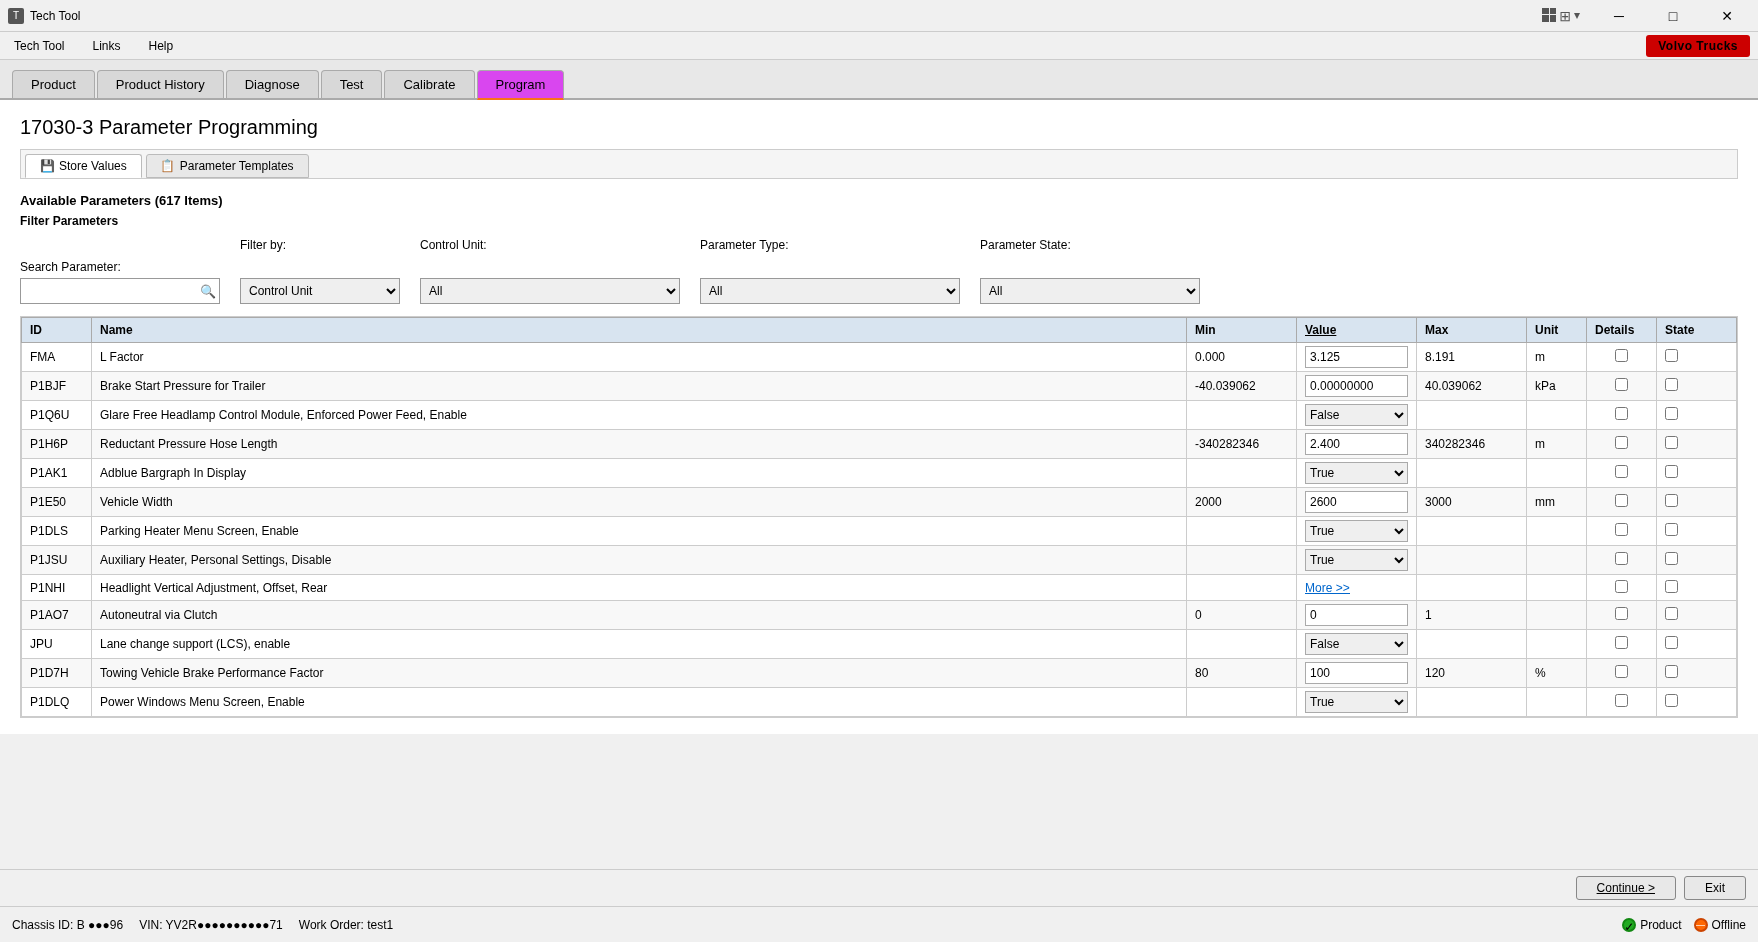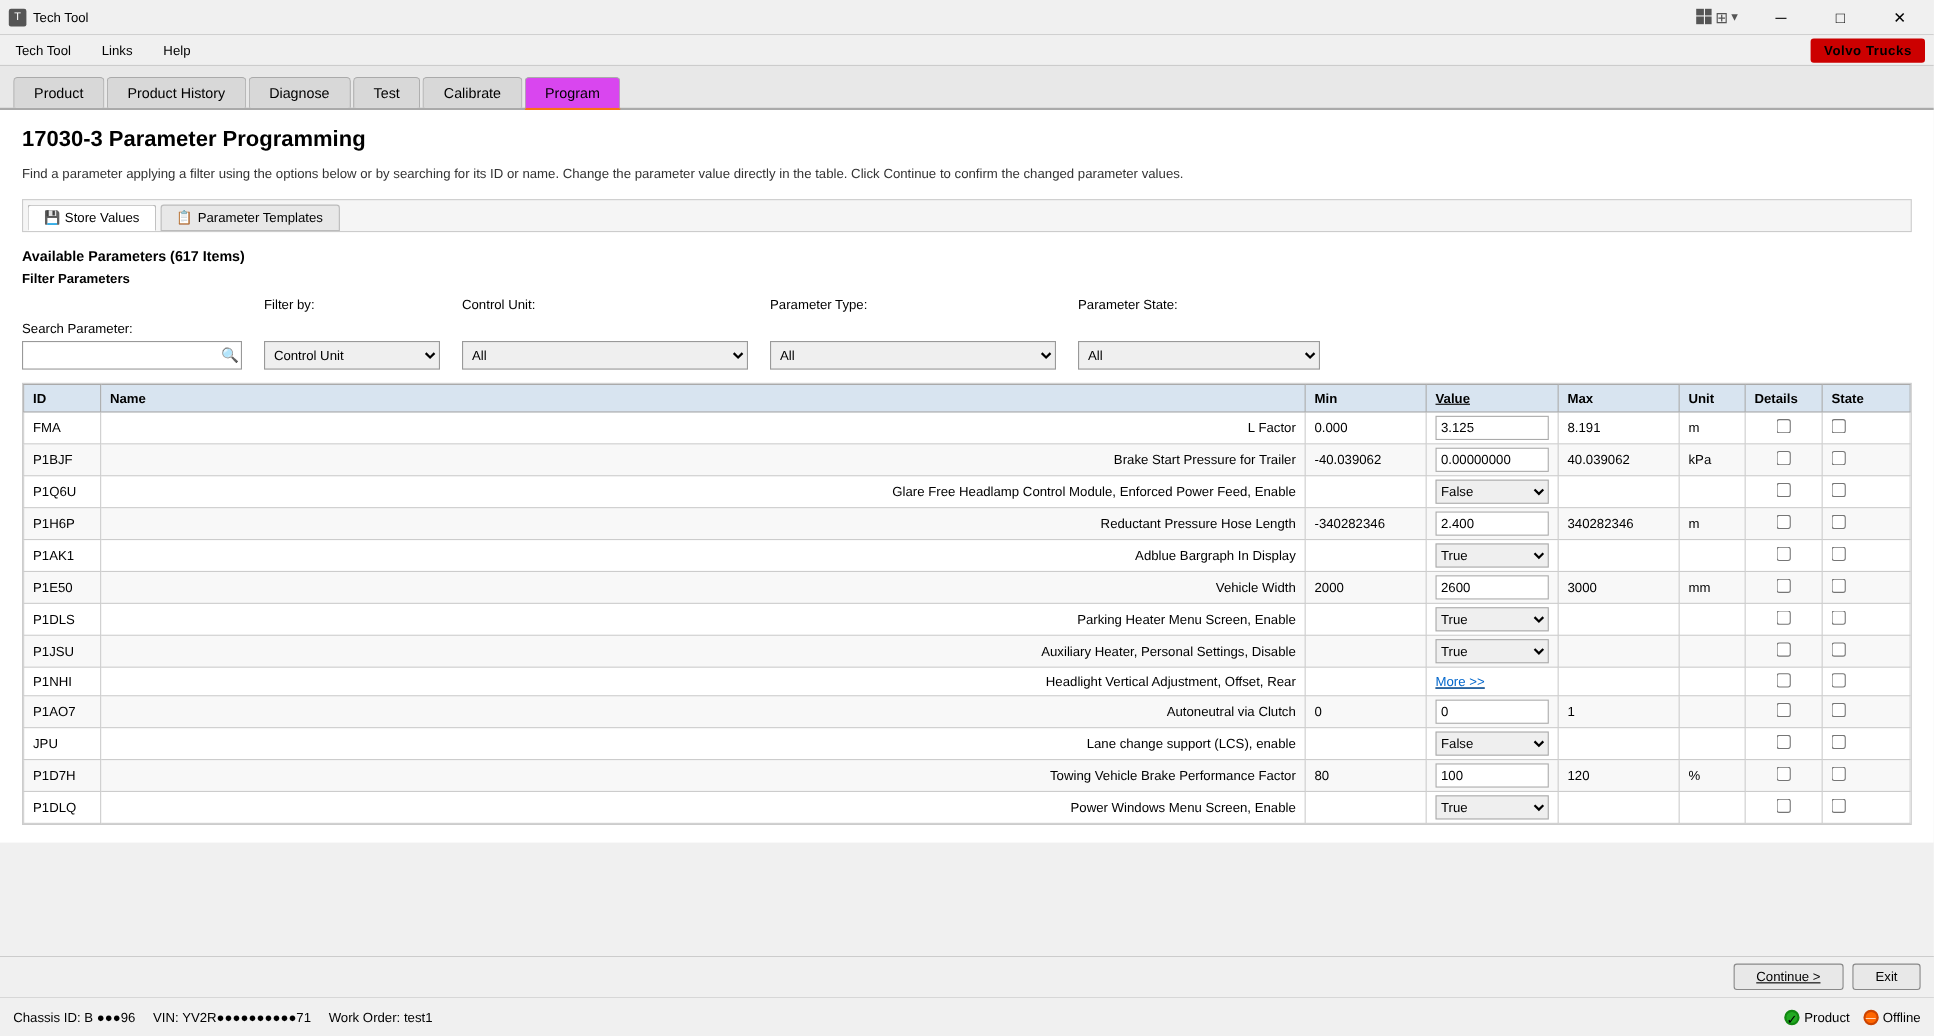--- a/index.html
+++ b/index.html
@@ -57,21 +57,21 @@
       margin-bottom: -2px;
       font-weight: 500;
     }
 
     
     .main-content {
       background: #fff;
       padding: 16px 20px;
       flex: 1;
     }
-    .page-title { font-size: 20px; font-weight: bold; margin-bottom: 10px; }
+    .page-title { font-size: 20px; font-weight: normal; margin-bottom: 10px; }
     .page-description { font-size: 12px; color: #333; margin-bottom: 14px; line-height: 1.5; }
 
     
     .sub-tabs {
       display: flex;
       border: 1px solid #ccc;
       background: #f5f5f5;
       width: 100%;
       padding: 4px 4px 0 4px;
       margin-bottom: 14px;
@@ -122,21 +122,21 @@
       border: 1px solid #ccc;
       padding: 3px 8px;
       height: 26px;
     }
     .param-table tr:nth-child(even) td { background: #f8f8f8; }
     .param-table tr:nth-child(odd) td { background: #fff; }
     .param-table td input[type="text"] { width: 100%; border: 1px solid #aaa; padding: 1px 4px; font-size: 12px; height: 22px; }
     .param-table td select { width: 100%; border: 1px solid #aaa; font-size: 12px; height: 22px; }
     .param-table td input[type="checkbox"] { cursor: pointer; }
     .col-id { width: 70px; }
-    .col-name { width: auto; text-align: right; }
+    .col-name { width: auto; }
     .col-min { width: 110px; }
     .col-value { width: 120px; text-decoration: underline; }
     .col-max { width: 110px; }
     .col-unit { width: 60px; }
     .col-details { width: 70px; text-align: center; }
     .col-state { width: 80px; }
 
     .table-container { overflow-y: auto; max-height: 420px; border: 1px solid #ccc; }
 
     
@@ -234,21 +234,20 @@
   <div class="nav-tab">Product</div>
   <div class="nav-tab">Product History</div>
   <div class="nav-tab">Diagnose</div>
   <div class="nav-tab">Test</div>
   <div class="nav-tab">Calibrate</div>
   <div class="nav-tab active">Program</div>
 </div>
 
 <div class="main-content">
   <h1 class="page-title">17030-3 Parameter Programming</h1>
-  <p class="page-description">Find a parameter applying a filter using the options below or by searching for its ID or name. Change the parameter value directly in the table. Click Continue to confirm the changed parameter values.</p>
 
   <div class="sub-tabs">
     <div class="sub-tab active">
       <span>💾</span>
       <span>Store Values</span>
     </div>
     <div class="sub-tab">
       <span>📋</span>
       <span>Parameter Templates</span>
     </div>

